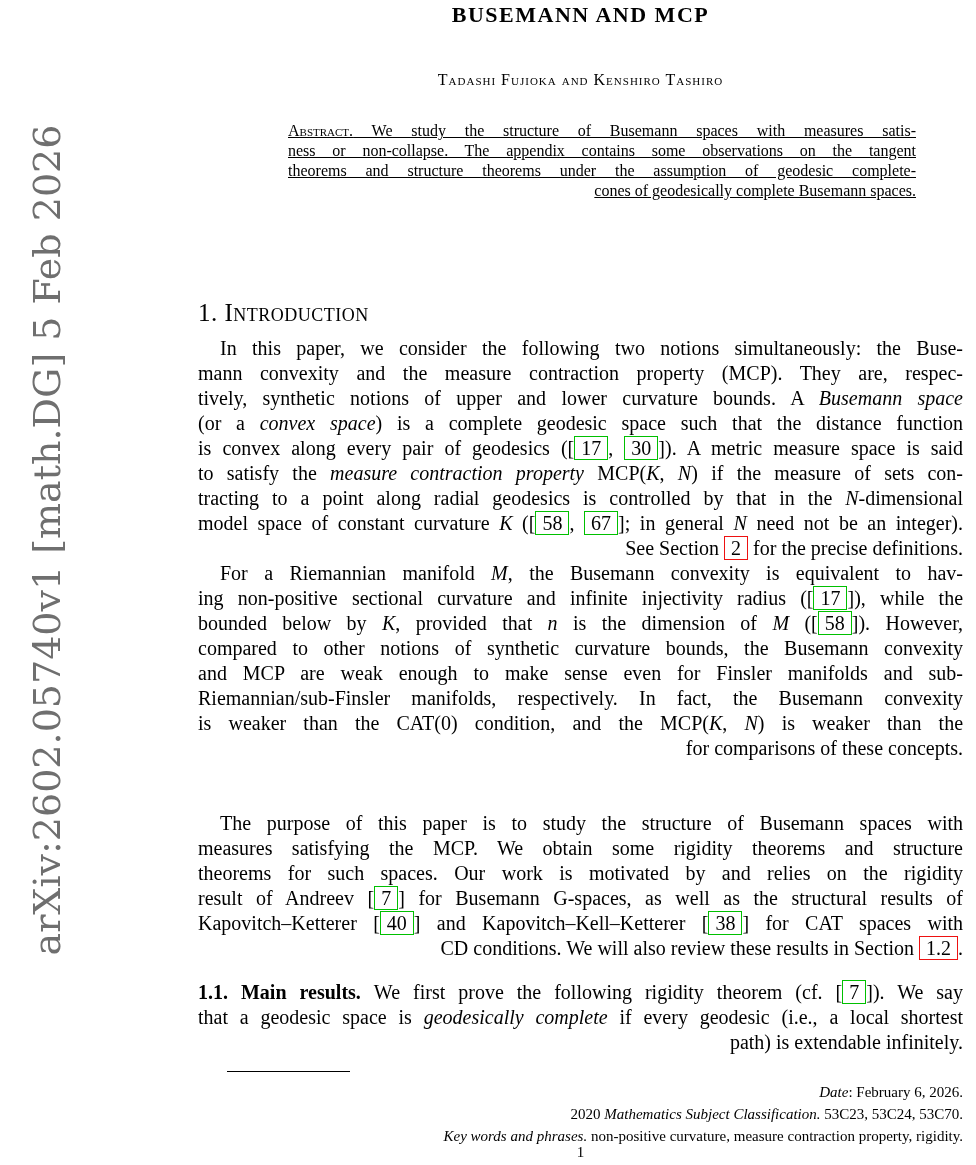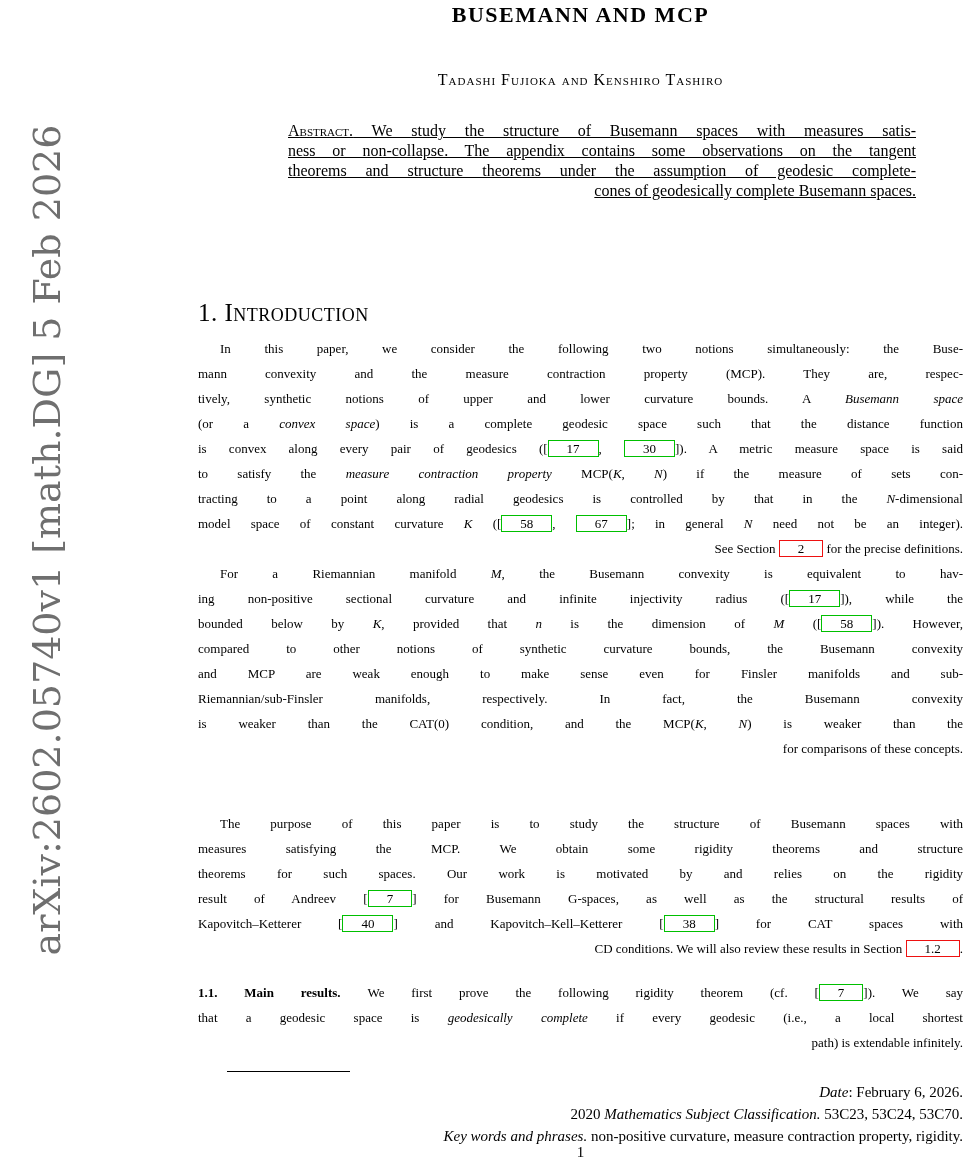--- a/index.html
+++ b/index.html
@@ -10,29 +10,29 @@
          font-family:"DejaVu Serif",serif;letter-spacing:0px;}
   .content{position:absolute;left:198px;top:0;width:765px;height:1075px;}
   .title{position:absolute;top:2px;left:0;width:100%;text-align:center;
          font-weight:bold;font-size:22px;letter-spacing:1.5px;}
   .authors{position:absolute;top:58px;left:0;width:100%;text-align:center;
            font-size:16px;font-variant:small-caps;letter-spacing:1px;margin-top:13px;}
   .abstract{position:absolute;top:121px;left:90px;width:628px;font-size:16px;line-height:20px;}
   .abstract .line{height:20px;text-decoration:underline;}
   .heading{position:absolute;top:299px;left:0;width:100%;text-align:left;
            font-size:25px;font-variant:small-caps;letter-spacing:.5px;}
-  .para{position:absolute;left:0;width:765px;font-size:13px;line-height:25px;}
+  .para{position:absolute;left:0;width:765px;font-size:20px;line-height:25px;}
   .p1{top:336px}.p2{top:561px}.p3{top:811px}.p4{top:980px}
   .line{height:25px;overflow:hidden;text-align:right;}
   .line.j{text-align:justify;text-align-last:justify;}
   .line.ind{text-indent:22px;}
   .sc{font-variant:small-caps;}
   i{font-style:italic;}
   b{font-weight:bold;}
-  .box{border:1.5px solid #000;padding:0 18px;color:inherit;text-decoration:none;margin-top:6px;}
+  .box{border:1.5px solid #000;padding:0 6px;color:inherit;text-decoration:none;margin-top:6px;}
   .box.g{border-color:var(--green,#00c000);}
   .box.r{border-color:var(--red,#ee1111);}
   .fnrule{position:absolute;top:1071px;left:29px;width:123px;border-top:1.6px solid #000;}
   .footnotes{position:absolute;top:1081px;left:54px;width:711px;font-size:15px;line-height:22px;}
   .footnotes .line{height:22px;}
   .pagenum{position:absolute;top:1144px;left:0;width:100%;text-align:center;font-size:15px;}
 </style>
 </head>
 <body>
 

